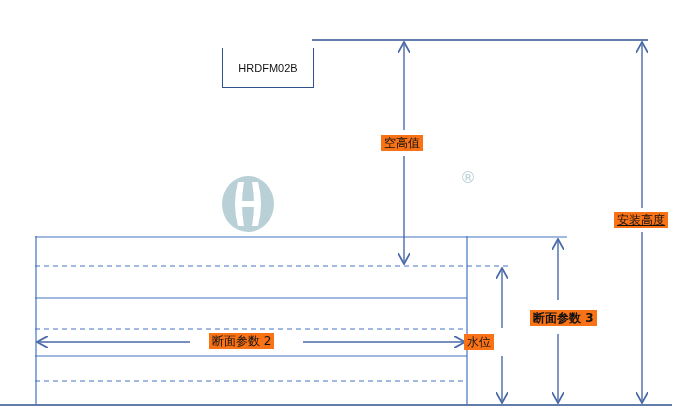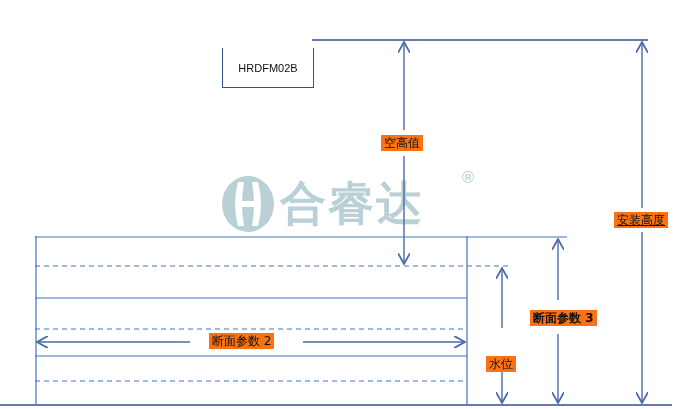--- a/index.html
+++ b/index.html
@@ -25,21 +25,20 @@
 </head>
 <body>
 
 <div class="logo">
   <svg width="56" height="60" viewBox="0 0 56 60">
     <ellipse cx="28" cy="30" rx="26" ry="28" fill="#b9d0d6"></ellipse>
     <path d="M18 8 Q12 30 18 52 L24 52 Q20 30 24 8 Z" fill="#ffffff"></path>
     <path d="M38 8 Q44 30 38 52 L32 52 Q36 30 32 8 Z" fill="#ffffff"></path>
     <rect x="21" y="27" width="14" height="6" fill="#ffffff"></rect>
   </svg>
-  <span class="logo-text">合睿达</span>
   <span class="logo-reg">®</span>
 </div>
 
 <svg id="diagram" width="679" height="409" viewBox="0 0 679 409">
   <defs>
     <marker id="ah" viewBox="0 0 10 10" refX="9" refY="5" markerWidth="9" markerHeight="9" orient="auto-start-reverse">
       <path d="M0 0 L9 5 L0 10" fill="none" stroke="#4a6aa8" stroke-width="1.4"></path>
     </marker>
   </defs>
 
@@ -71,14 +70,14 @@
   <line x1="558" y1="334" x2="558" y2="403" stroke="#4a6aa8" stroke-width="1.4" marker-end="url(#ah)"></line>
 </svg>
 
 <div class="device-box">
   <span>HRDFM02B</span>
 </div>
 
 <div class="label" style="left:381px; top:135px;">空高值</div>
 <div class="label" style="left:614px; top:212px;text-decoration:underline;">安装高度</div>
 <div class="label" style="left:209px; top:333px;">断面参数 2</div>
-<div class="label" style="left:486px; top:334px;margin-top:22px;">水位</div>
+<div class="label" style="left:464px; top:334px;">水位</div>
 <div class="label" style="left:530px; top:310px;font-weight:bold;">断面参数 3</div>
 
 </body></html>

